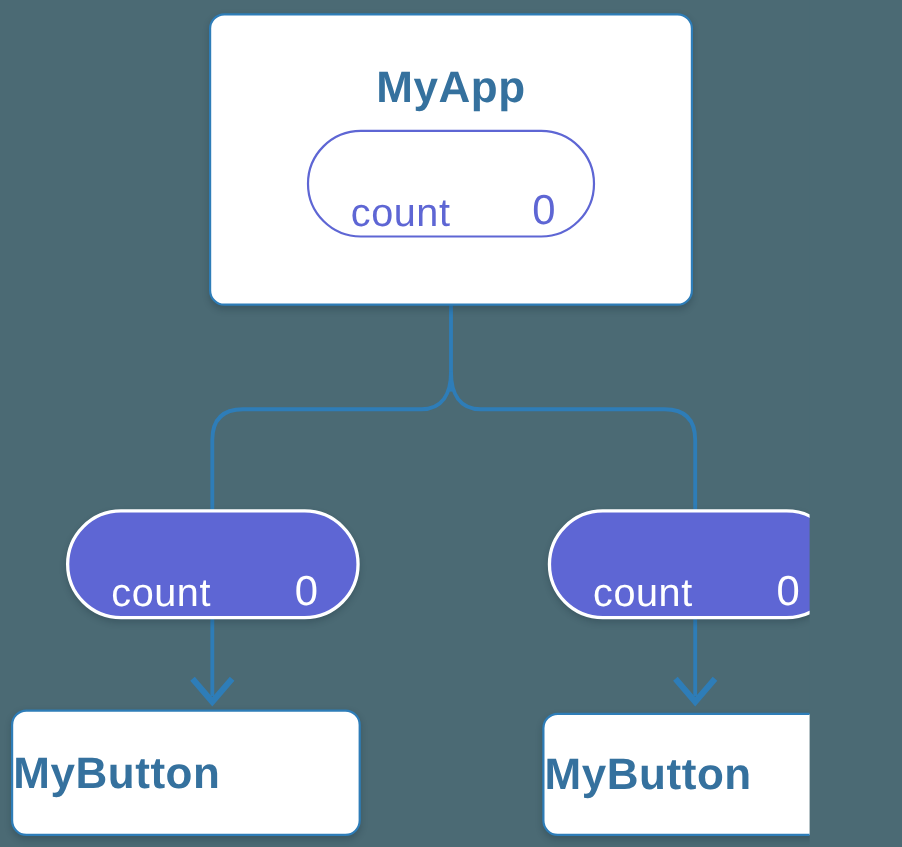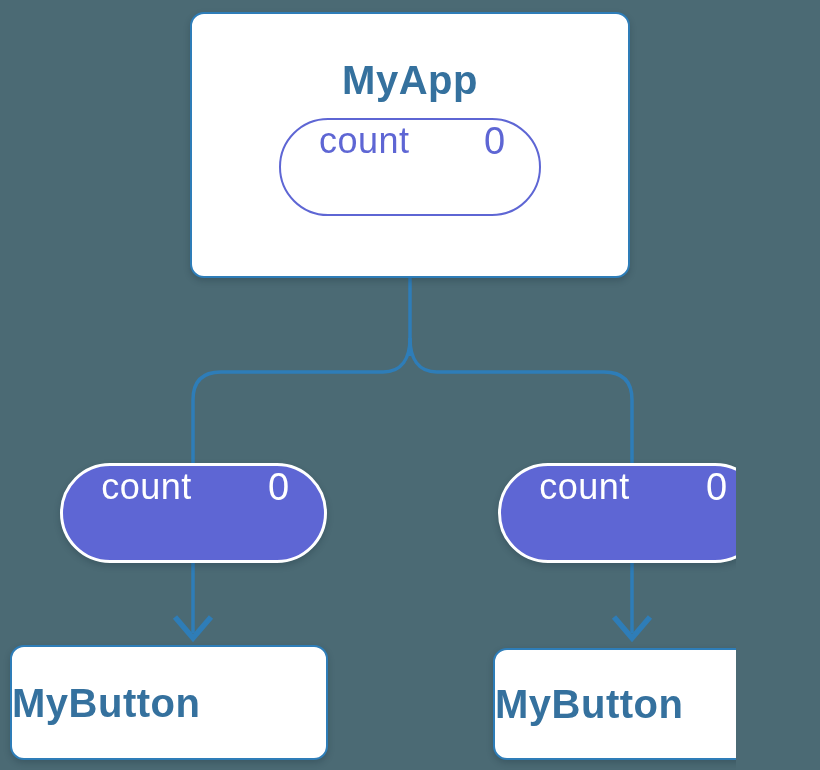--- a/index.html
+++ b/index.html
@@ -48,21 +48,21 @@
     line-height: 1.2;
     letter-spacing: 0.5px;
     white-space: nowrap;
   }
   .root-title {
     margin-top: 42px;
   }
   .pill {
     box-sizing: border-box;
     display: flex;
-    align-items: flex-start;
+    align-items: flex-end;
     overflow: hidden;
   }
   .pill-outlined {
     position: relative;
     margin-top: 14px;
     width: 262px;
     height: 98px;
     border: 2.5px solid #5e66d4;
     border-radius: 49px;
     background: #ffffff;

